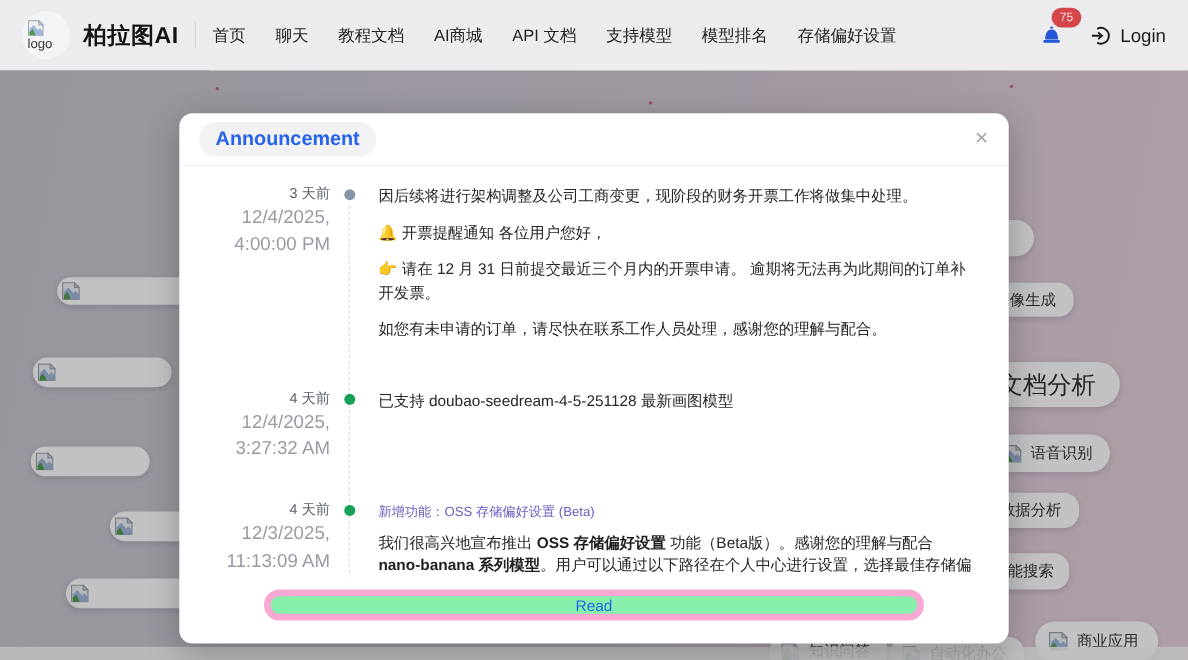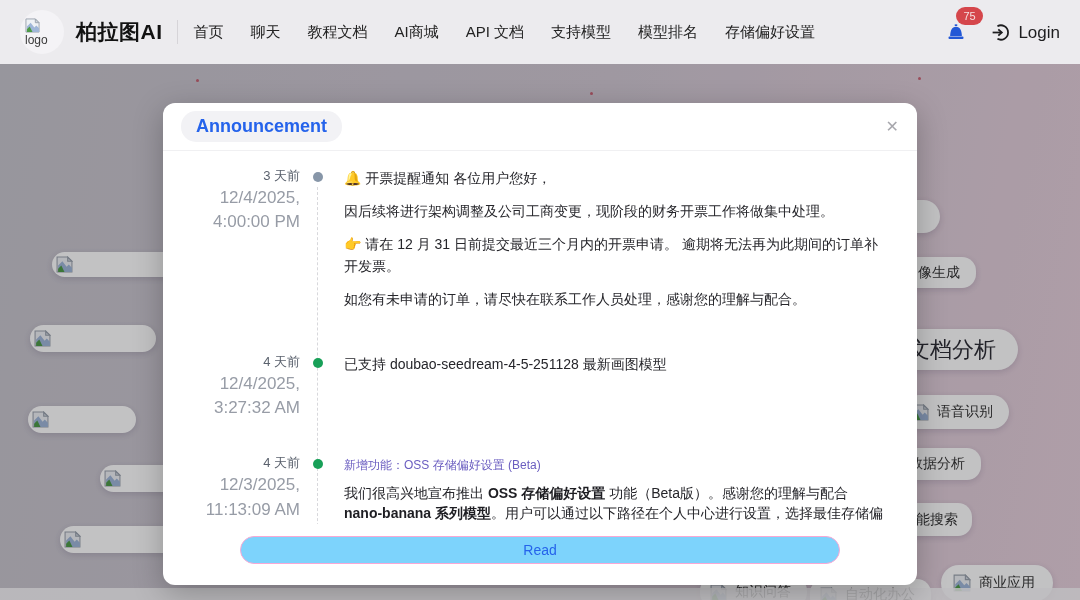--- a/index.html
+++ b/index.html
@@ -85,21 +85,21 @@
   .dot-green { background:#18a058; }
   .entry-body { flex:1; padding:0 32px 0 4px; font-size:14px; color:#26262b; }
   .entry-body p { line-height:22px; margin-bottom:11px; }
   .etitle { font-size:12px; color:#6a5dc0; line-height:22px; cursor:pointer; display:block; }
   .ebody { margin-top:8px; line-height:19.5px; }
   .ebody b, .cfg b { font-weight:bold; color:#1e1e23; }
   .cfg { margin-top:10px; font-size:13px; color:#8a8a93; line-height:17px; }
 
   .modal-footer { flex:1; display:flex; justify-content:center; align-items:flex-start; padding-top:12px; }
   .read-btn {
-    width:600px; height:28px; background:#7dd3fc; border:1px solid #f9a8d4; border-radius:14px;
+    width:600px; height:28px; background:#86efac; border:6px solid #f9a8d4; border-radius:14px;
     color:#2563eb; font-size:14px; font-family:inherit; cursor:pointer; line-height:1;
   }
 </style>
 </head>
 <body>
 
 <div class="page">
   <div class="hero">
     <div class="purple-bar"></div>
     <div class="speck" style="left:196px;top:15px;"></div>
@@ -257,22 +257,22 @@
 
       <div class="entry e1">
         <div class="time-col">
           <div class="rel-time">3 天前</div>
           <div class="dtime">12/4/2025, 4:00:00 PM</div>
         </div>
         <div class="dot-col">
             <div class="dot dot-gray"></div>
           </div>
         <div class="entry-body">
+          <p>因后续将进行架构调整及公司工商变更，现阶段的财务开票工作将做集中处理。</p>
           <p>🔔 开票提醒通知 各位用户您好，</p>
-          <p>因后续将进行架构调整及公司工商变更，现阶段的财务开票工作将做集中处理。</p>
           <p>👉 请在 12 月 31 日前提交最近三个月内的开票申请。 逾期将无法再为此期间的订单补开发票。</p>
           <p>如您有未申请的订单，请尽快在联系工作人员处理，感谢您的理解与配合。</p>
         </div>
       </div>
 
       <div class="entry e2">
         <div class="time-col">
           <div class="rel-time">4 天前</div>
           <div class="dtime">12/4/2025, 3:27:32 AM</div>
         </div>

